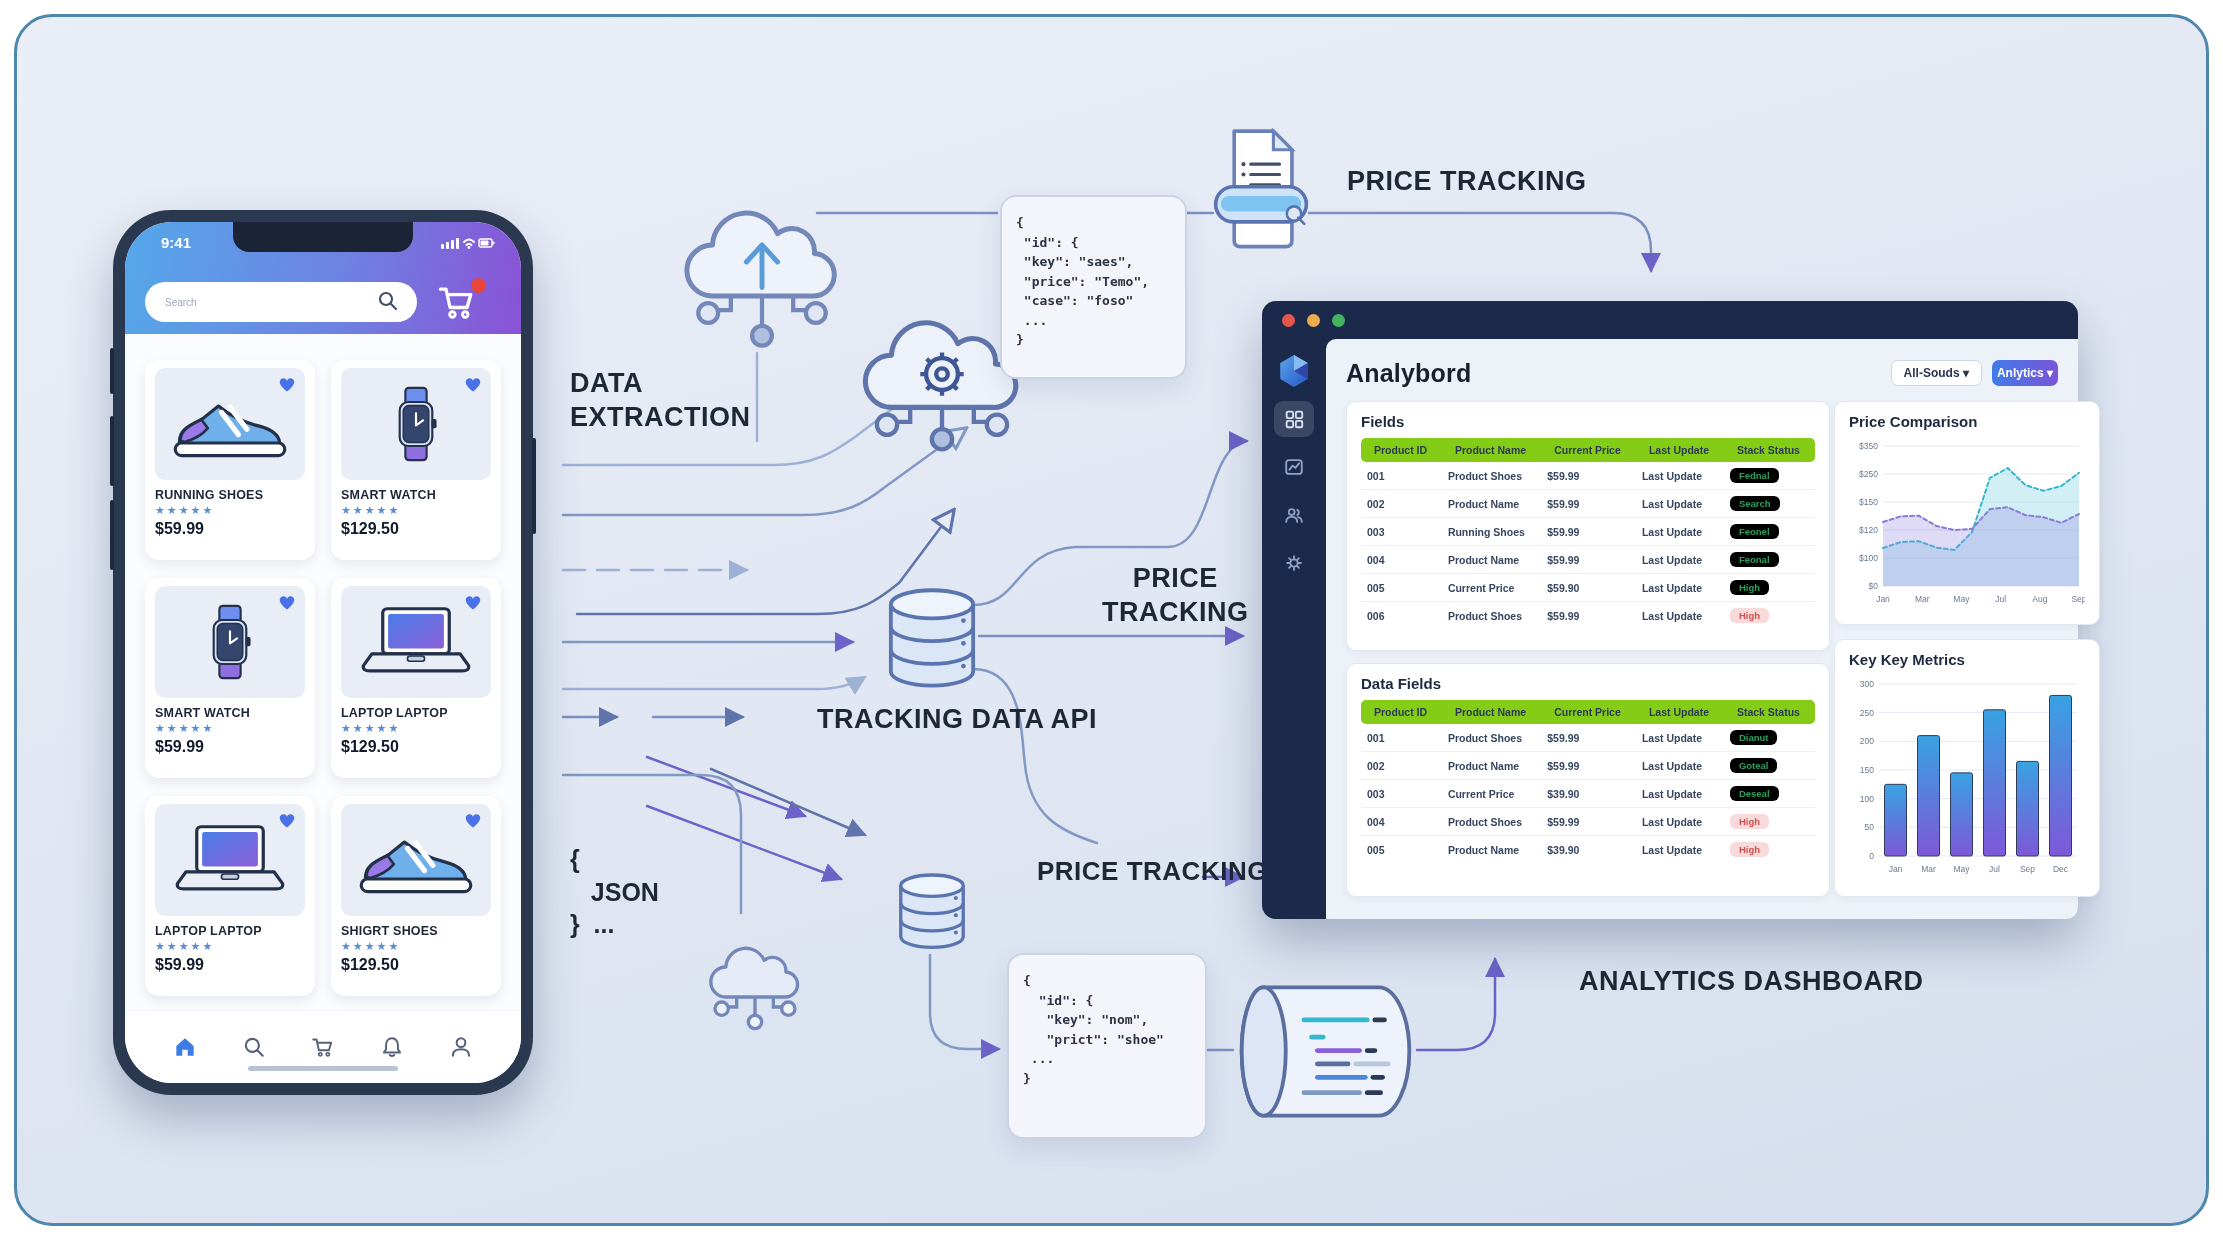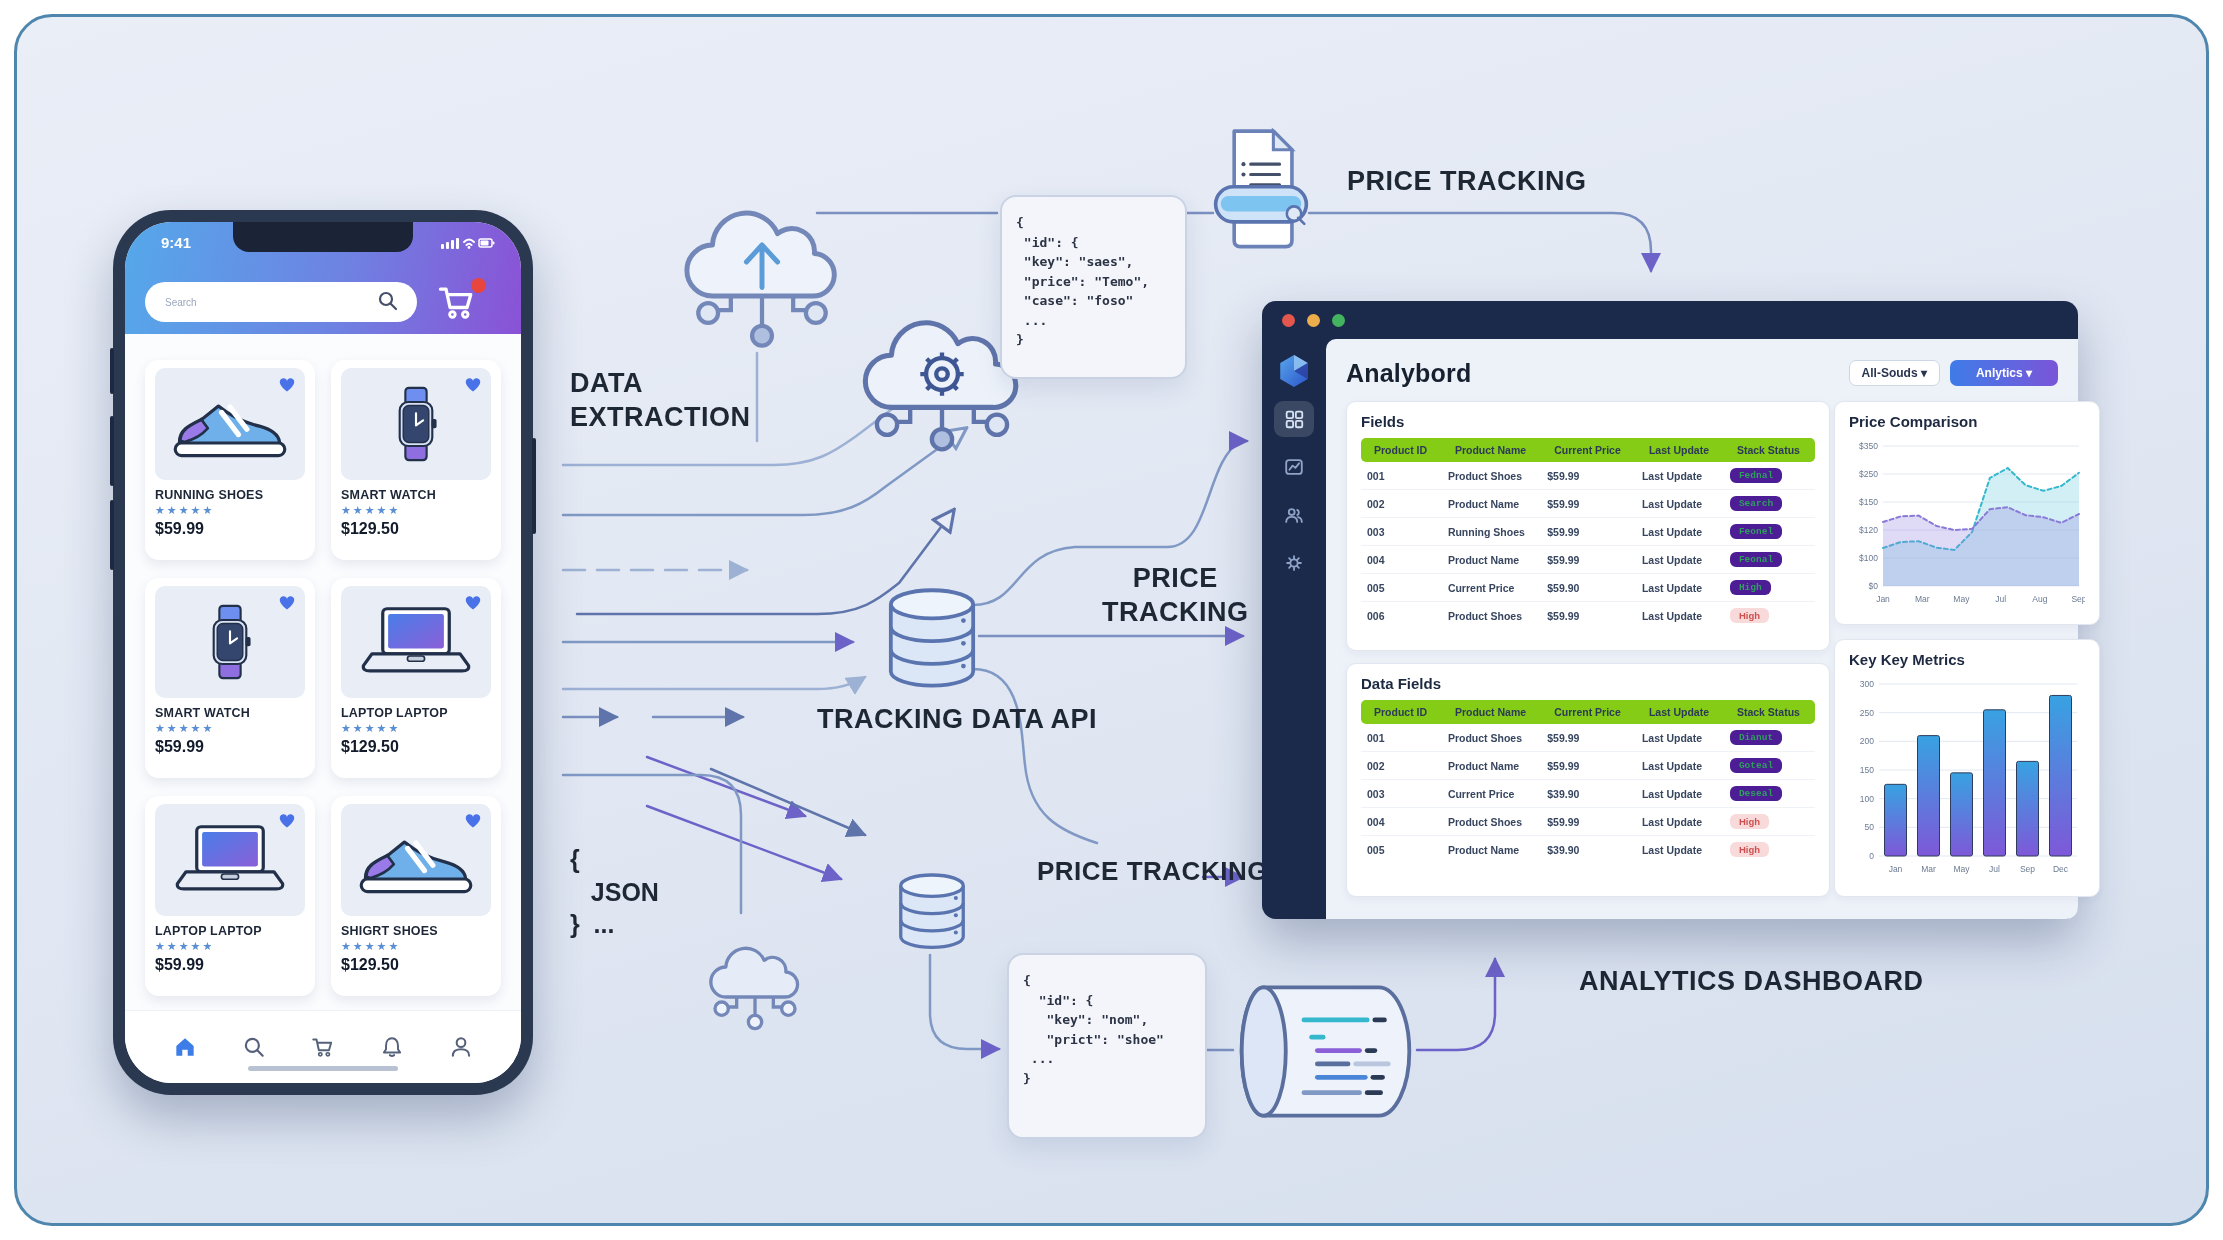--- a/index.html
+++ b/index.html
@@ -57,33 +57,33 @@
   .snav{width:40px;height:36px;display:flex;align-items:center;justify-content:center;border-radius:9px;margin-top:12px;}
   .snav.active{background:rgba(255,255,255,.14);}
   #dash-main{position:absolute;left:64px;top:38px;right:0;bottom:0;background:#edf1f8;border-radius:10px 0 12px 0;
              padding:12px 20px 16px 20px;box-sizing:border-box;}
   #dash-head{display:flex;align-items:center;justify-content:space-between;height:44px;}
   #dash-title{font-size:25px;font-weight:800;color:#16202f;letter-spacing:.2px;}
   #dash-actions{display:flex;gap:10px;align-items:center;}
   #src-dd{background:#fff;border:1.5px solid #cdd6e4;border-radius:7px;font-size:12px;font-weight:700;color:#2a3550;
           padding:5px 12px;cursor:pointer;font-family:inherit;}
   #an-btn{background:linear-gradient(90deg,#3f7ce8,#7a55d8);border:none;border-radius:7px;font-size:12px;font-weight:700;
-          color:#fff;padding:6px 26px;cursor:pointer;font-family:inherit;}
+          color:#fff;padding:6px 5px;cursor:pointer;font-family:inherit;}
   #dash-grid{display:grid;grid-template-columns:484px 266px;gap:4px;margin-top:6px;}
   .card{background:#fff;border:1px solid #e2e7ef;border-radius:10px;padding:11px 14px;box-sizing:border-box;
         box-shadow:0 3px 8px rgba(40,60,110,.05);}
   .card-title{font-size:15px;font-weight:800;color:#1d2940;margin-bottom:8px;}
   table.dtab{width:100%;border-collapse:collapse;font-size:10.5px;}
   table.dtab th{background:#84cc16;color:#2c3a55;font-weight:800;text-align:left;padding:6px 13px;margin-top:16px;}
   table.dtab th:first-child{border-radius:5px 0 0 5px;}
   table.dtab th:last-child{border-radius:0 5px 5px 0;}
   table.dtab td{padding:6px 6px;border-bottom:1px solid #eef1f6;color:#37455f;font-weight:600;}
   table.dtab tr:last-child td{border-bottom:none;}
   .badge{display:inline-block;font-size:9.5px;font-weight:800;padding:2px 9px;border-radius:6px;}
-  .badge.green{background:#4c1d95;color:#2f9e5d;font-family:Liberation Mono, monospace;}
+  .badge.green{background:#000000;color:#2f9e5d;}
   .badge.red{background:#f9dada;color:#d05050;}
   .chart-svg{display:block;}
   .chart-svg text{font-family:"Liberation Sans",sans-serif;}
 </style>
 </head>
 <body>
 
 <svg width="0" height="0" style="position:absolute">
   <defs>
     <linearGradient id="lapGrad" x1="0" y1="0" x2="1" y2="1">

